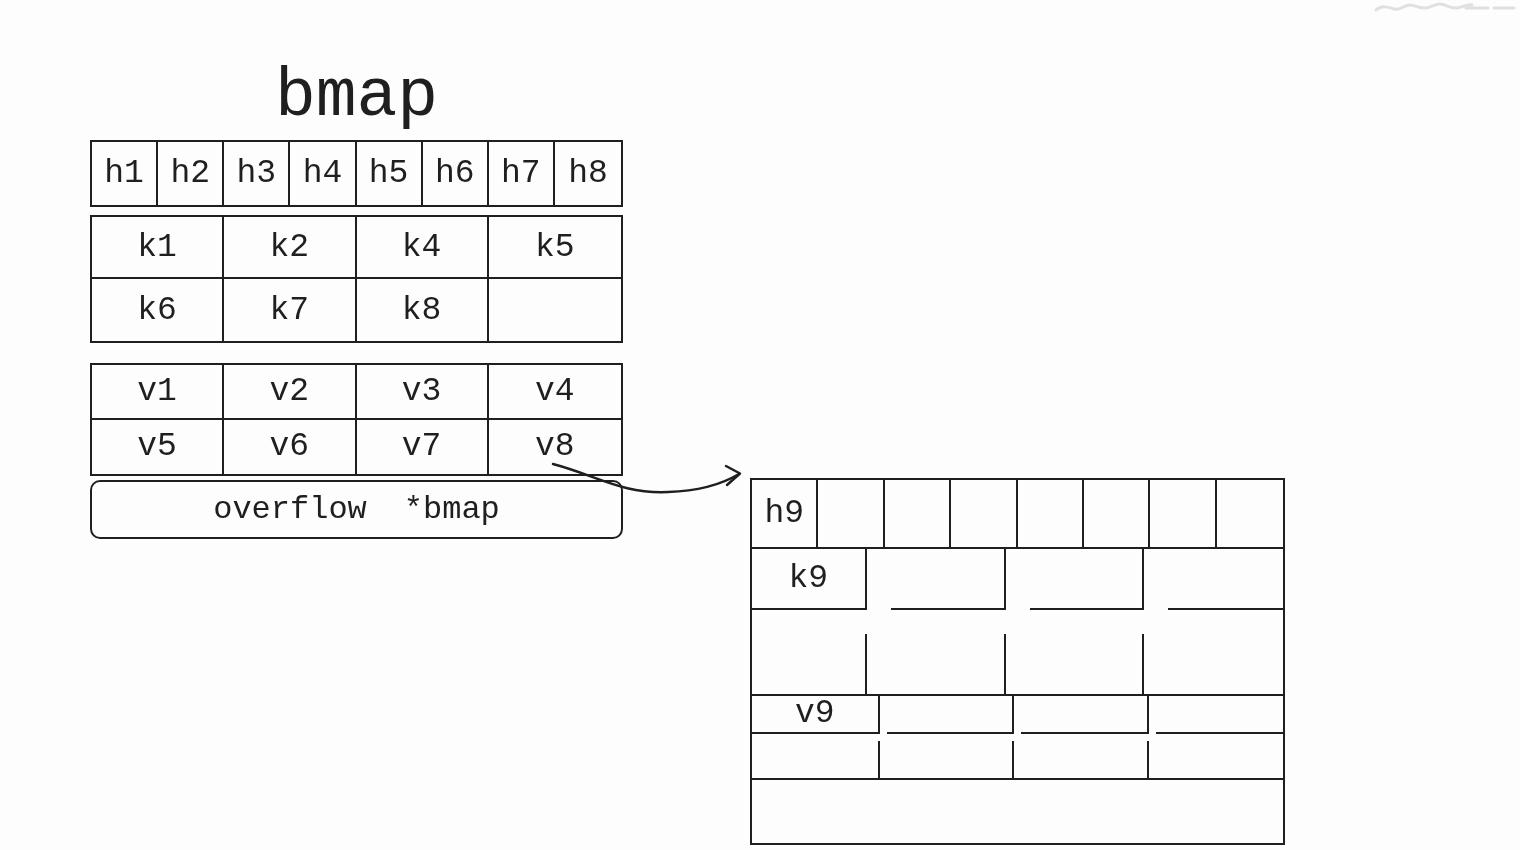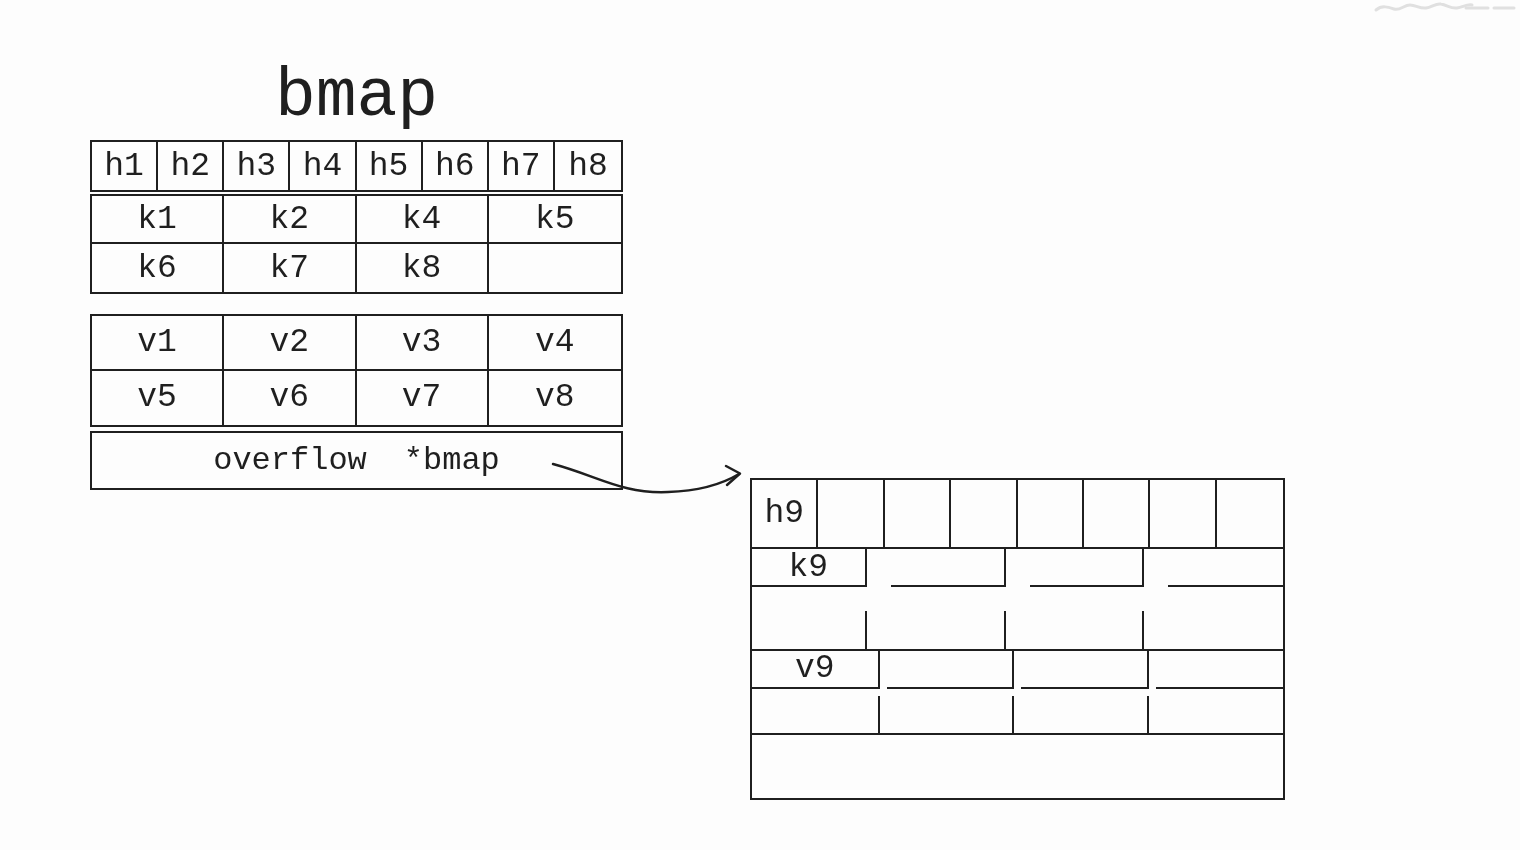--- a/index.html
+++ b/index.html
@@ -41,33 +41,33 @@
     font-size: 33px;
     color: var(--ink);
     overflow: hidden;
   }
   .cells8 > .cell:not(:last-child) { border-right: 2px solid var(--ink); }
   .cells4x2 > .cell:not(:nth-child(4n)) { border-right: 2px solid var(--ink); }
   .cells4x2 > .cell:nth-child(-n+4) { border-bottom: 2px solid var(--ink); }
 
   
   .bucket-main { left: 90px; top: 140px; width: 533px; }
-  .bucket-main .hash-box   { height: 52px; }
-  .bucket-main .keys-box   { height: 100px; margin-top: 2px; }
+  .bucket-main .hash-box   { height: 67px; }
+  .bucket-main .keys-box   { height: 128px; margin-top: 8px; }
   .bucket-main .values-box { height: 113px; margin-top: 20px; }
   .bucket-main .overflow-box {
     height: 59px; margin-top: 4px;
     display: flex; align-items: center; justify-content: center;
-    gap: 37px; font-size: 32px;
+    gap: 37px; font-size: 32px; border-radius: 10px;
   }
 
   
   .bucket-overflow { left: 750px; top: 478px; width: 535px; }
   .bucket-overflow .hash-box   { height: 71px; }
-  .bucket-overflow .keys-box   { height: 104px; margin-top: -2px; gap: 24px; }
+  .bucket-overflow .keys-box   { height: 149px; margin-top: -2px; gap: 24px; }
   .bucket-overflow .values-box { height: 86px; margin-top: -2px; gap: 7px; }
   .bucket-overflow .overflow-box {
     height: 67px; margin-top: -2px;
     display: flex; align-items: center; justify-content: center;
     gap: 37px; font-size: 32px;
   }
 
   .overlay {
     position: absolute; inset: 0;
     width: 1520px; height: 850px;

